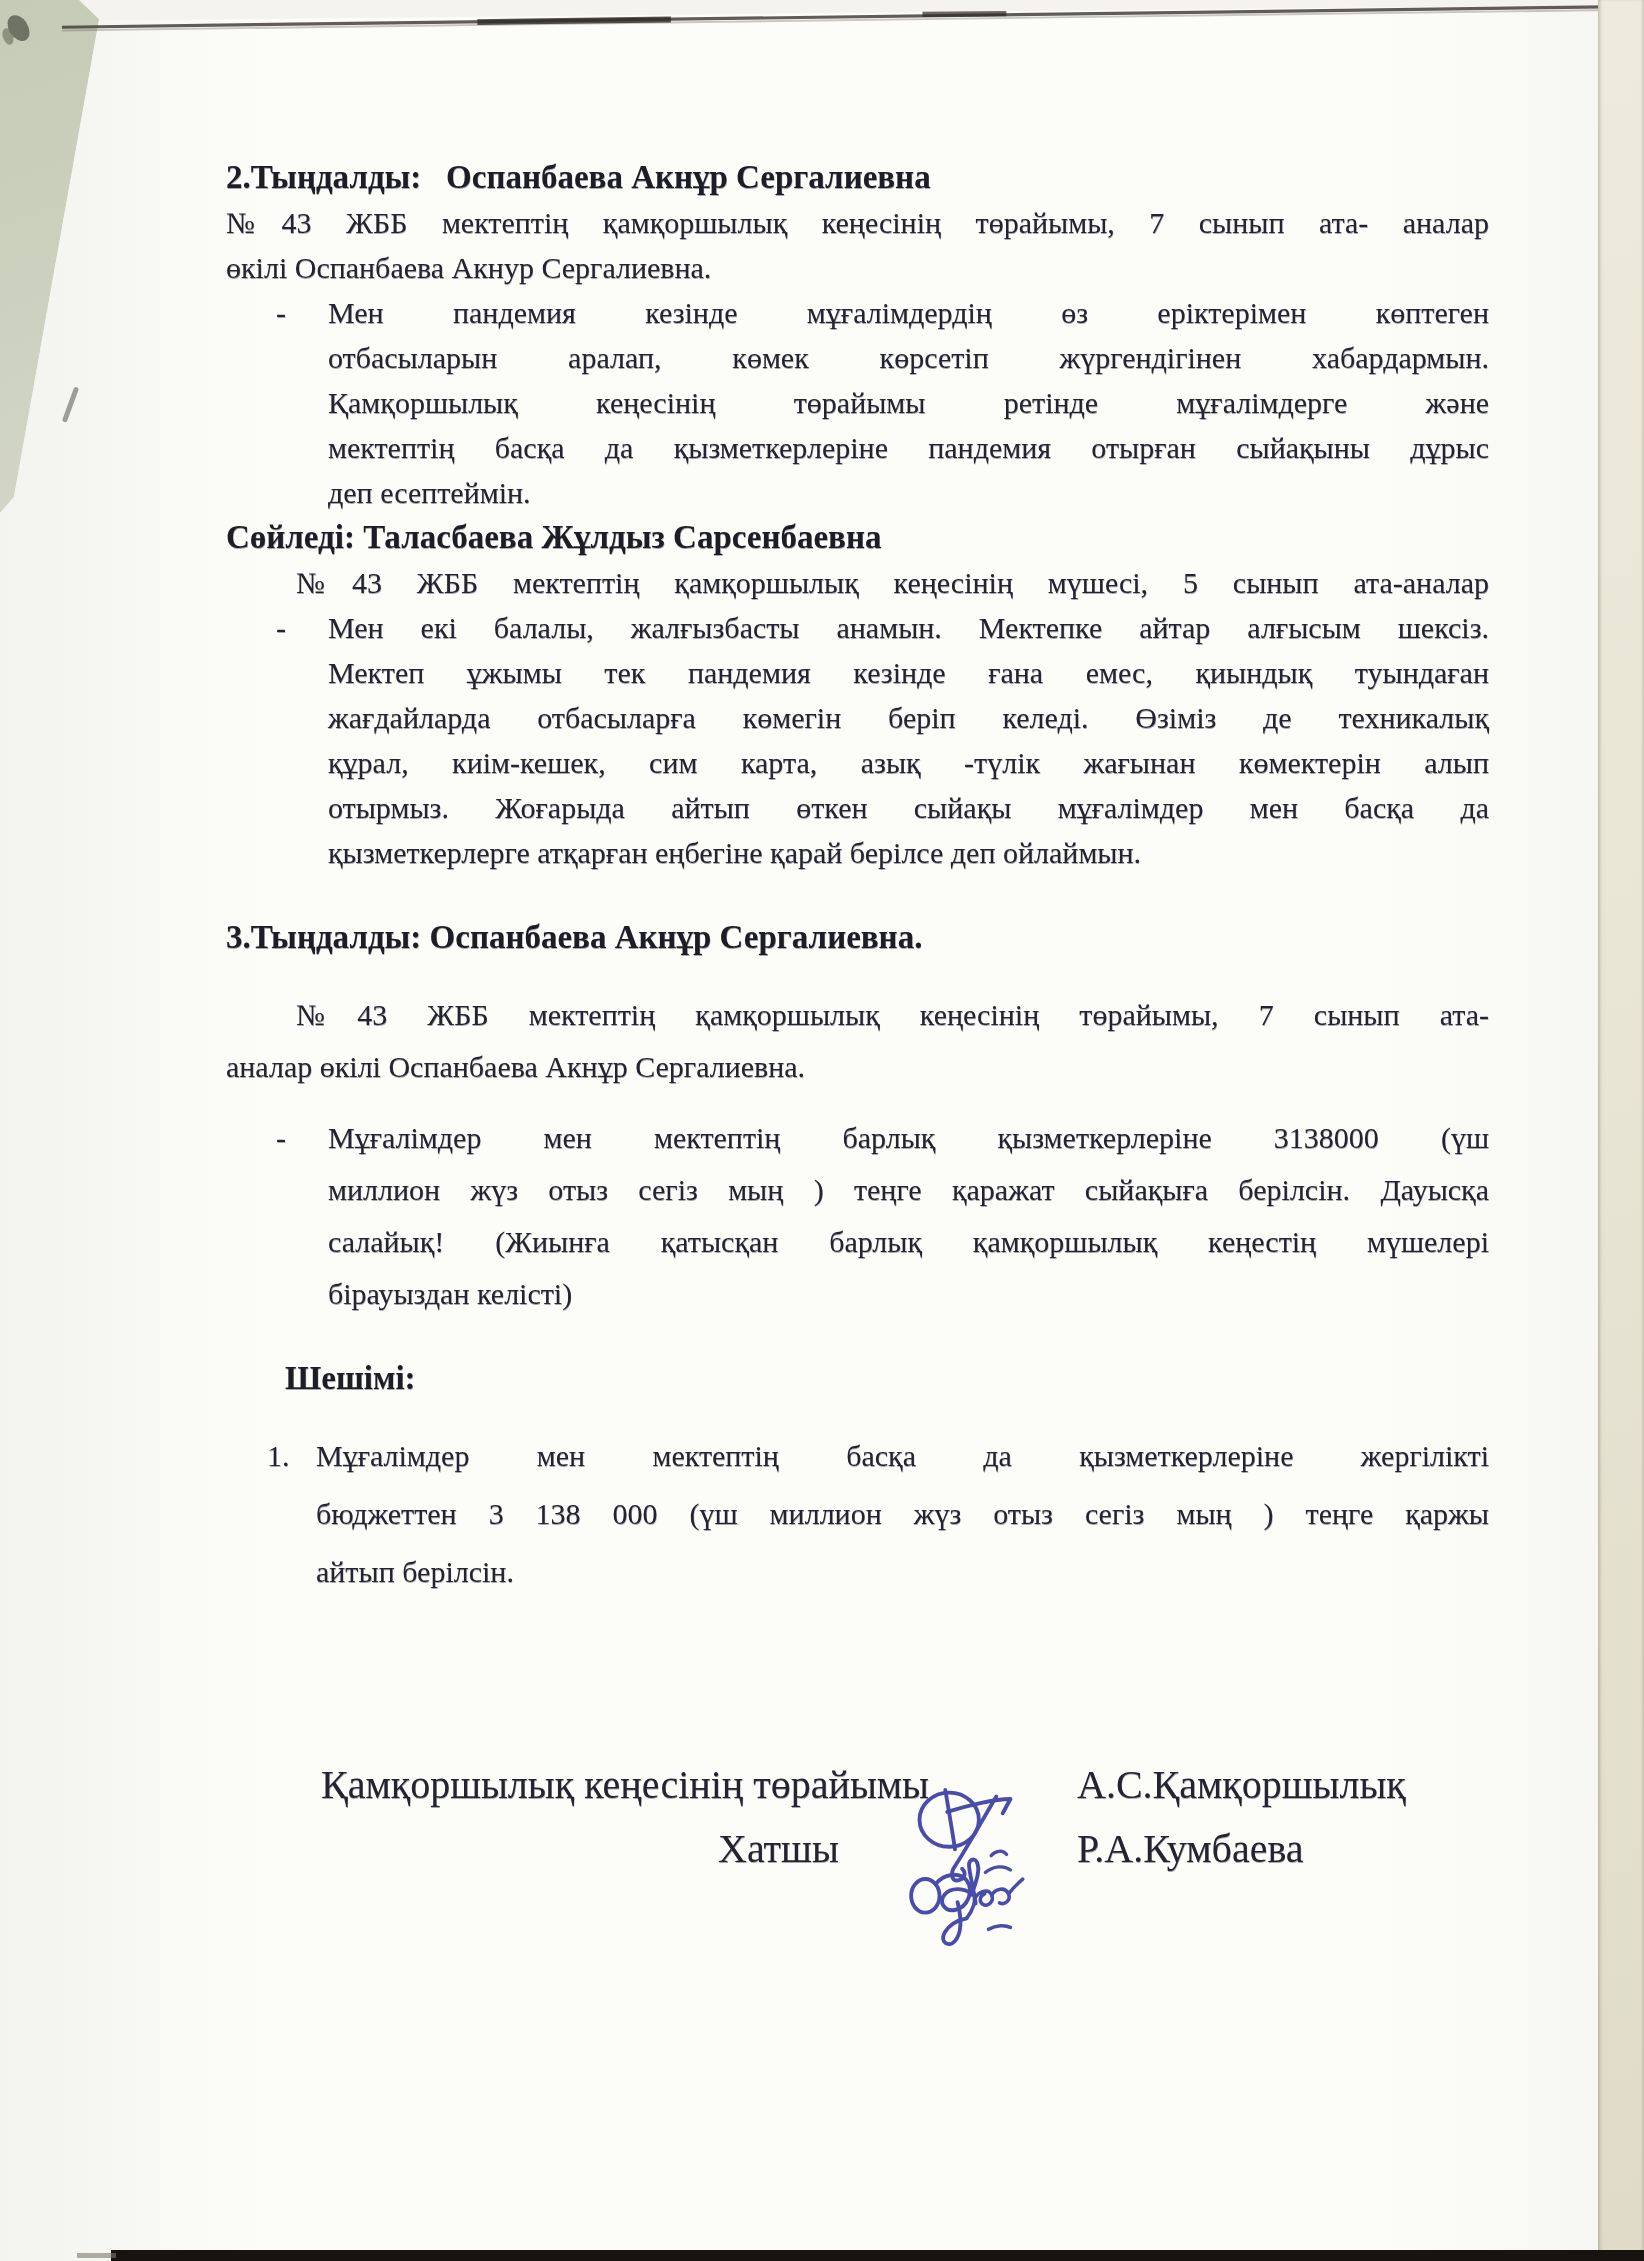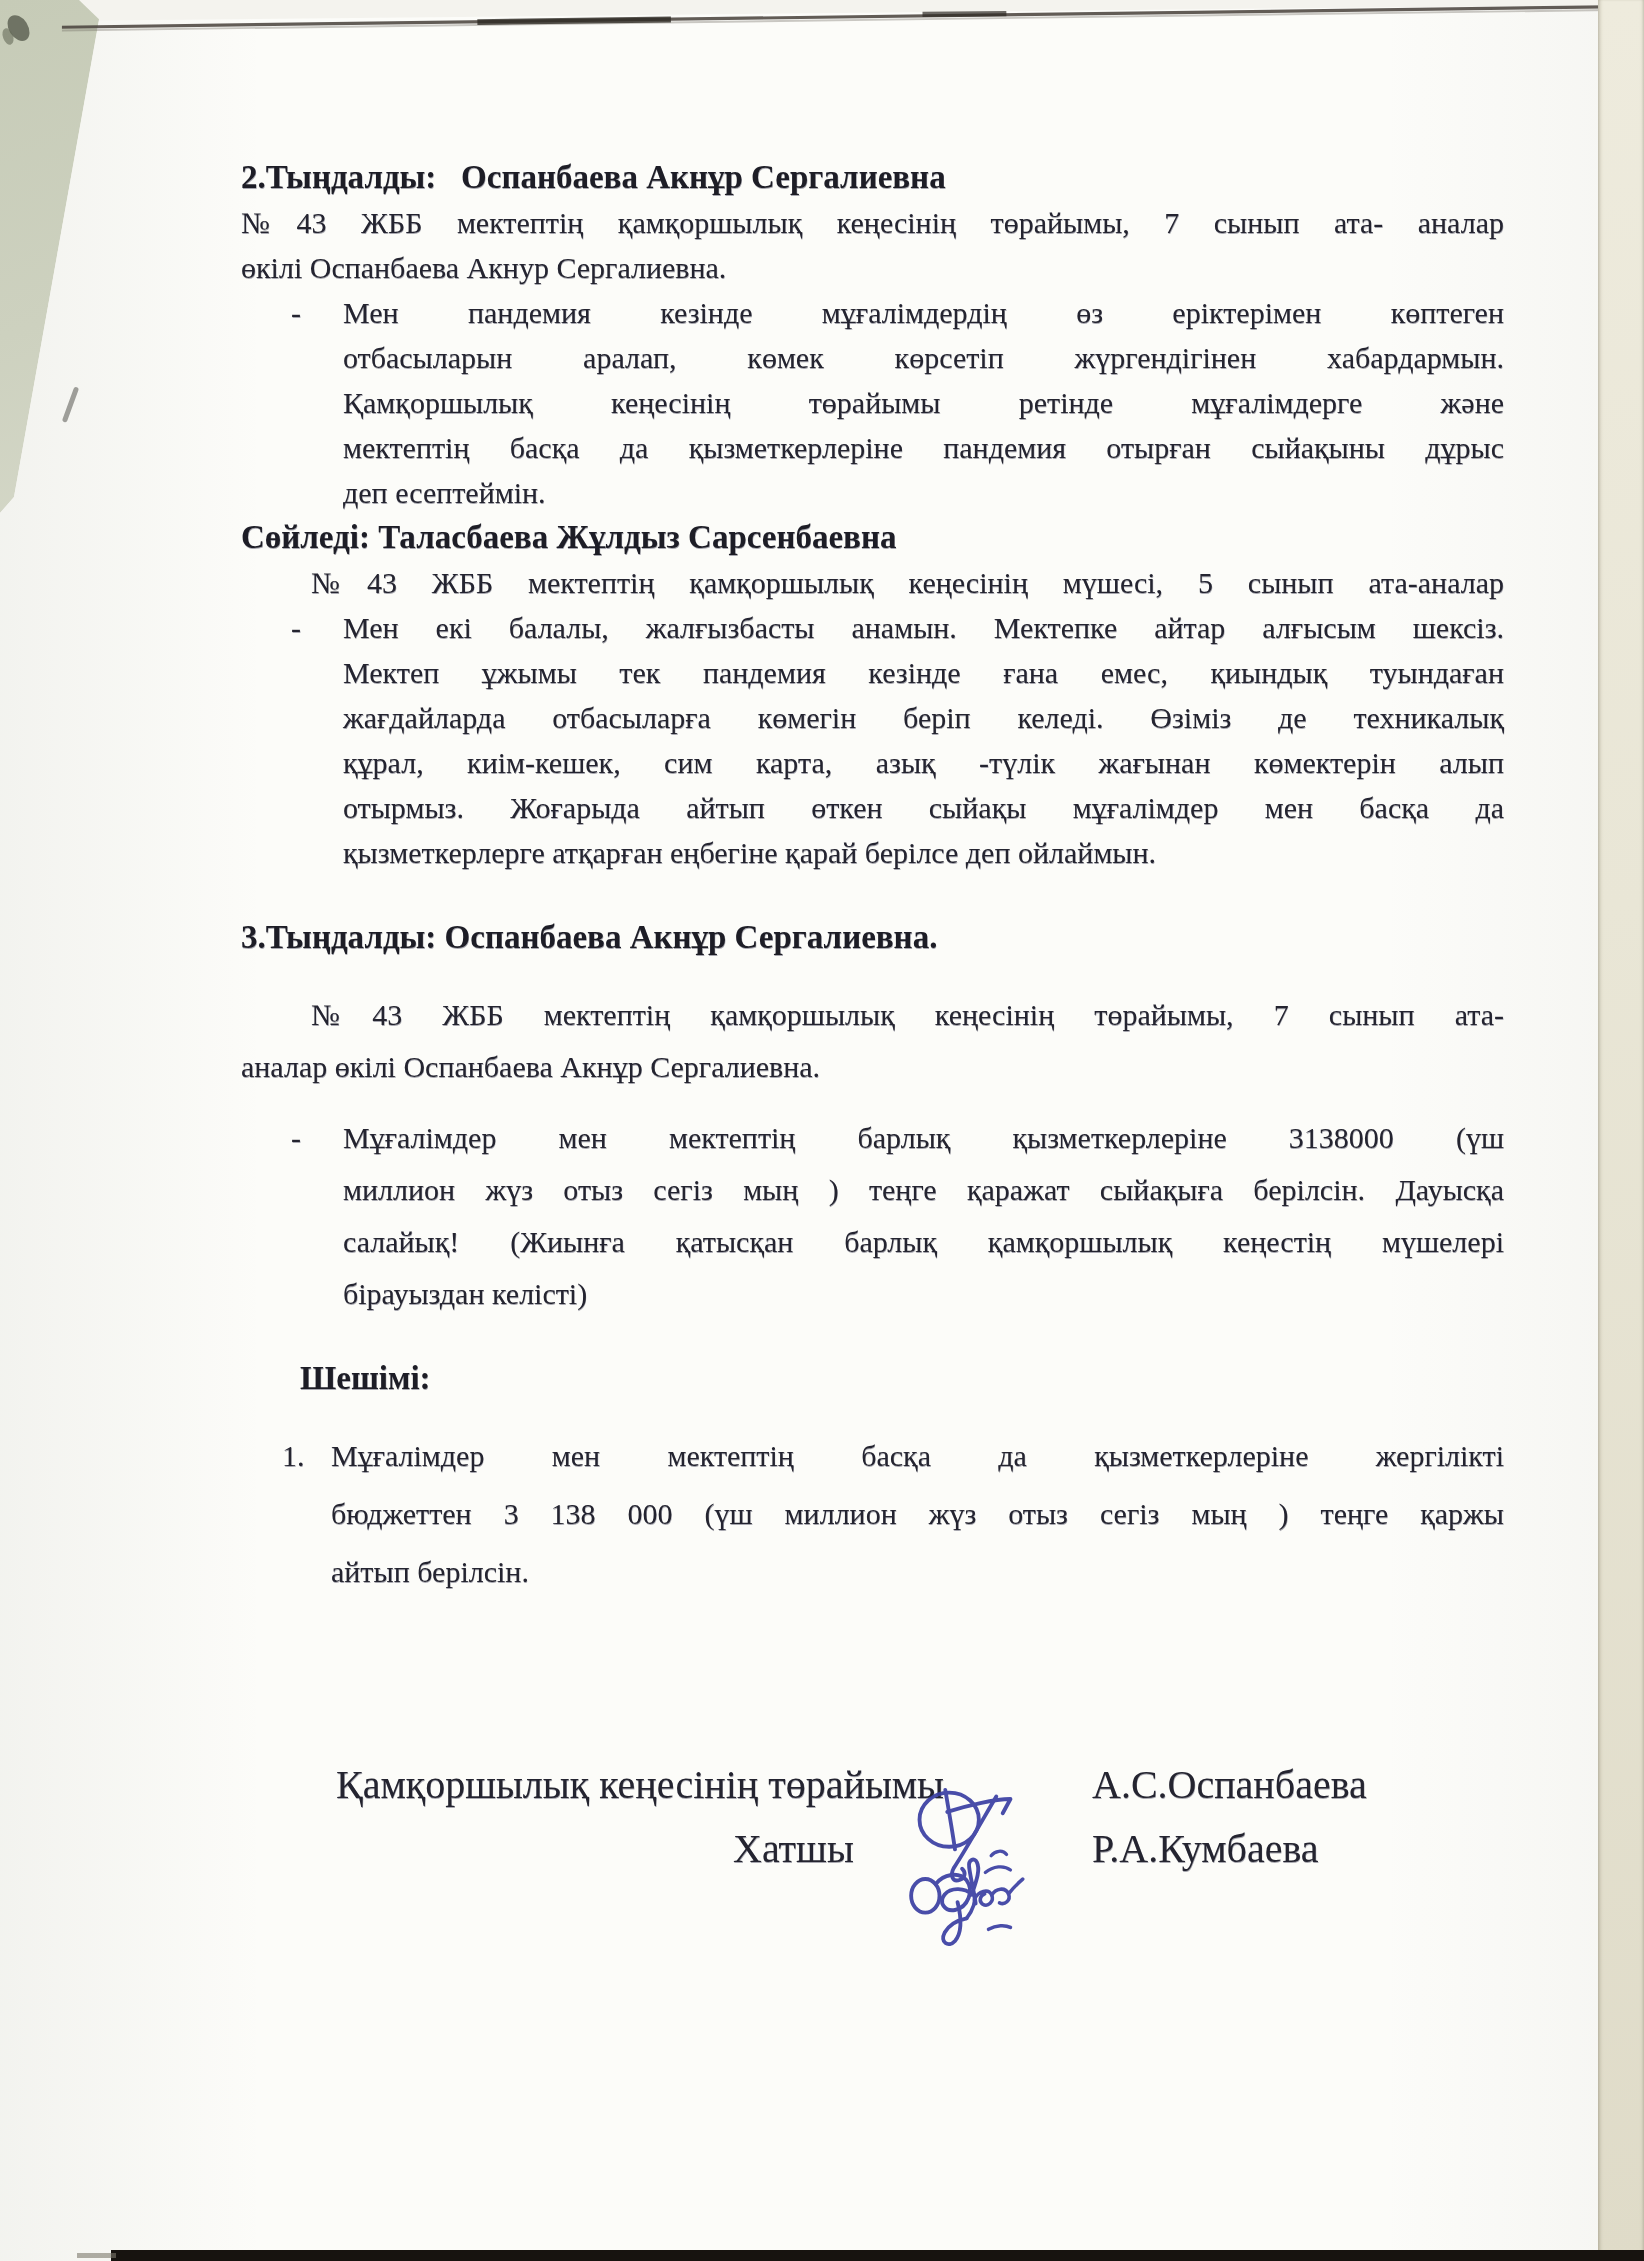--- a/index.html
+++ b/index.html
@@ -25,21 +25,21 @@
   .topline{position:absolute;left:0;top:0;}
   
   .bed-right{position:absolute;left:1598px;top:0;width:46px;height:2261px;
              background:linear-gradient(180deg,#eeebdd 0%,#e9e6d6 40%,#dfdbc8 100%);
              box-shadow:inset 3.9px 0 3.9px -2.6px rgba(110,105,85,.45), inset -2.6px 0 2.6px -1.3px rgba(120,115,95,.35);}
   
   .bed-bottom{position:absolute;left:111px;top:2250px;width:1534px;height:11.6px;background:#17130f;}
   .bed-bottom-fade{position:absolute;left:77px;top:2253px;width:39px;height:5.2px;background:#7d7a6c;opacity:.6;}
 
   
-  .content{position:absolute;left:241px;top:155px;width:1263px;color:#242430;
+  .content{position:absolute;left:226px;top:155px;width:1263px;color:#242430;
            font-size:30px;line-height:45px;
            text-shadow:0.4px 0.5px 0.6px rgba(30,30,55,.38);}
   .ln{min-height:45px;}
   .h{font-weight:bold;font-size:33px;color:#1d1d26;white-space:pre-wrap;}
   .just{text-align:justify;text-align-last:justify;}
   .ind{text-indent:70px;}
   .bullet{position:relative;padding-left:102px;}
   .dash{position:absolute;left:50px;top:0;}
 
   .sec3{line-height:52px;}
@@ -117,21 +117,21 @@
           <span class="num">1.</span>
           <div class="ln just">Мұғалімдер мен мектептің басқа да қызметкерлеріне жергілікті</div>
           <div class="ln just">бюджеттен 3 138 000 (үш миллион жүз отыз сегіз мың ) теңге қаржы</div>
           <div class="ln">айтып берілсін.</div>
         </div>
       </div>
 
       <div class="sig">
         <div class="sigrow">
           <span class="siglabel">Қамқоршылық кеңесінің төрайымы</span>
-          <span class="signame">А.С.Оспанбаева</span>
+          <span class="signame">А.С.Қамқоршылық</span>
         </div>
         <div class="sigrow">
           <span class="siglabel2">Хатшы</span>
           <span class="signame">Р.А.Кумбаева</span>
         </div>
       </div>
 
     </div>
   </div>
 

